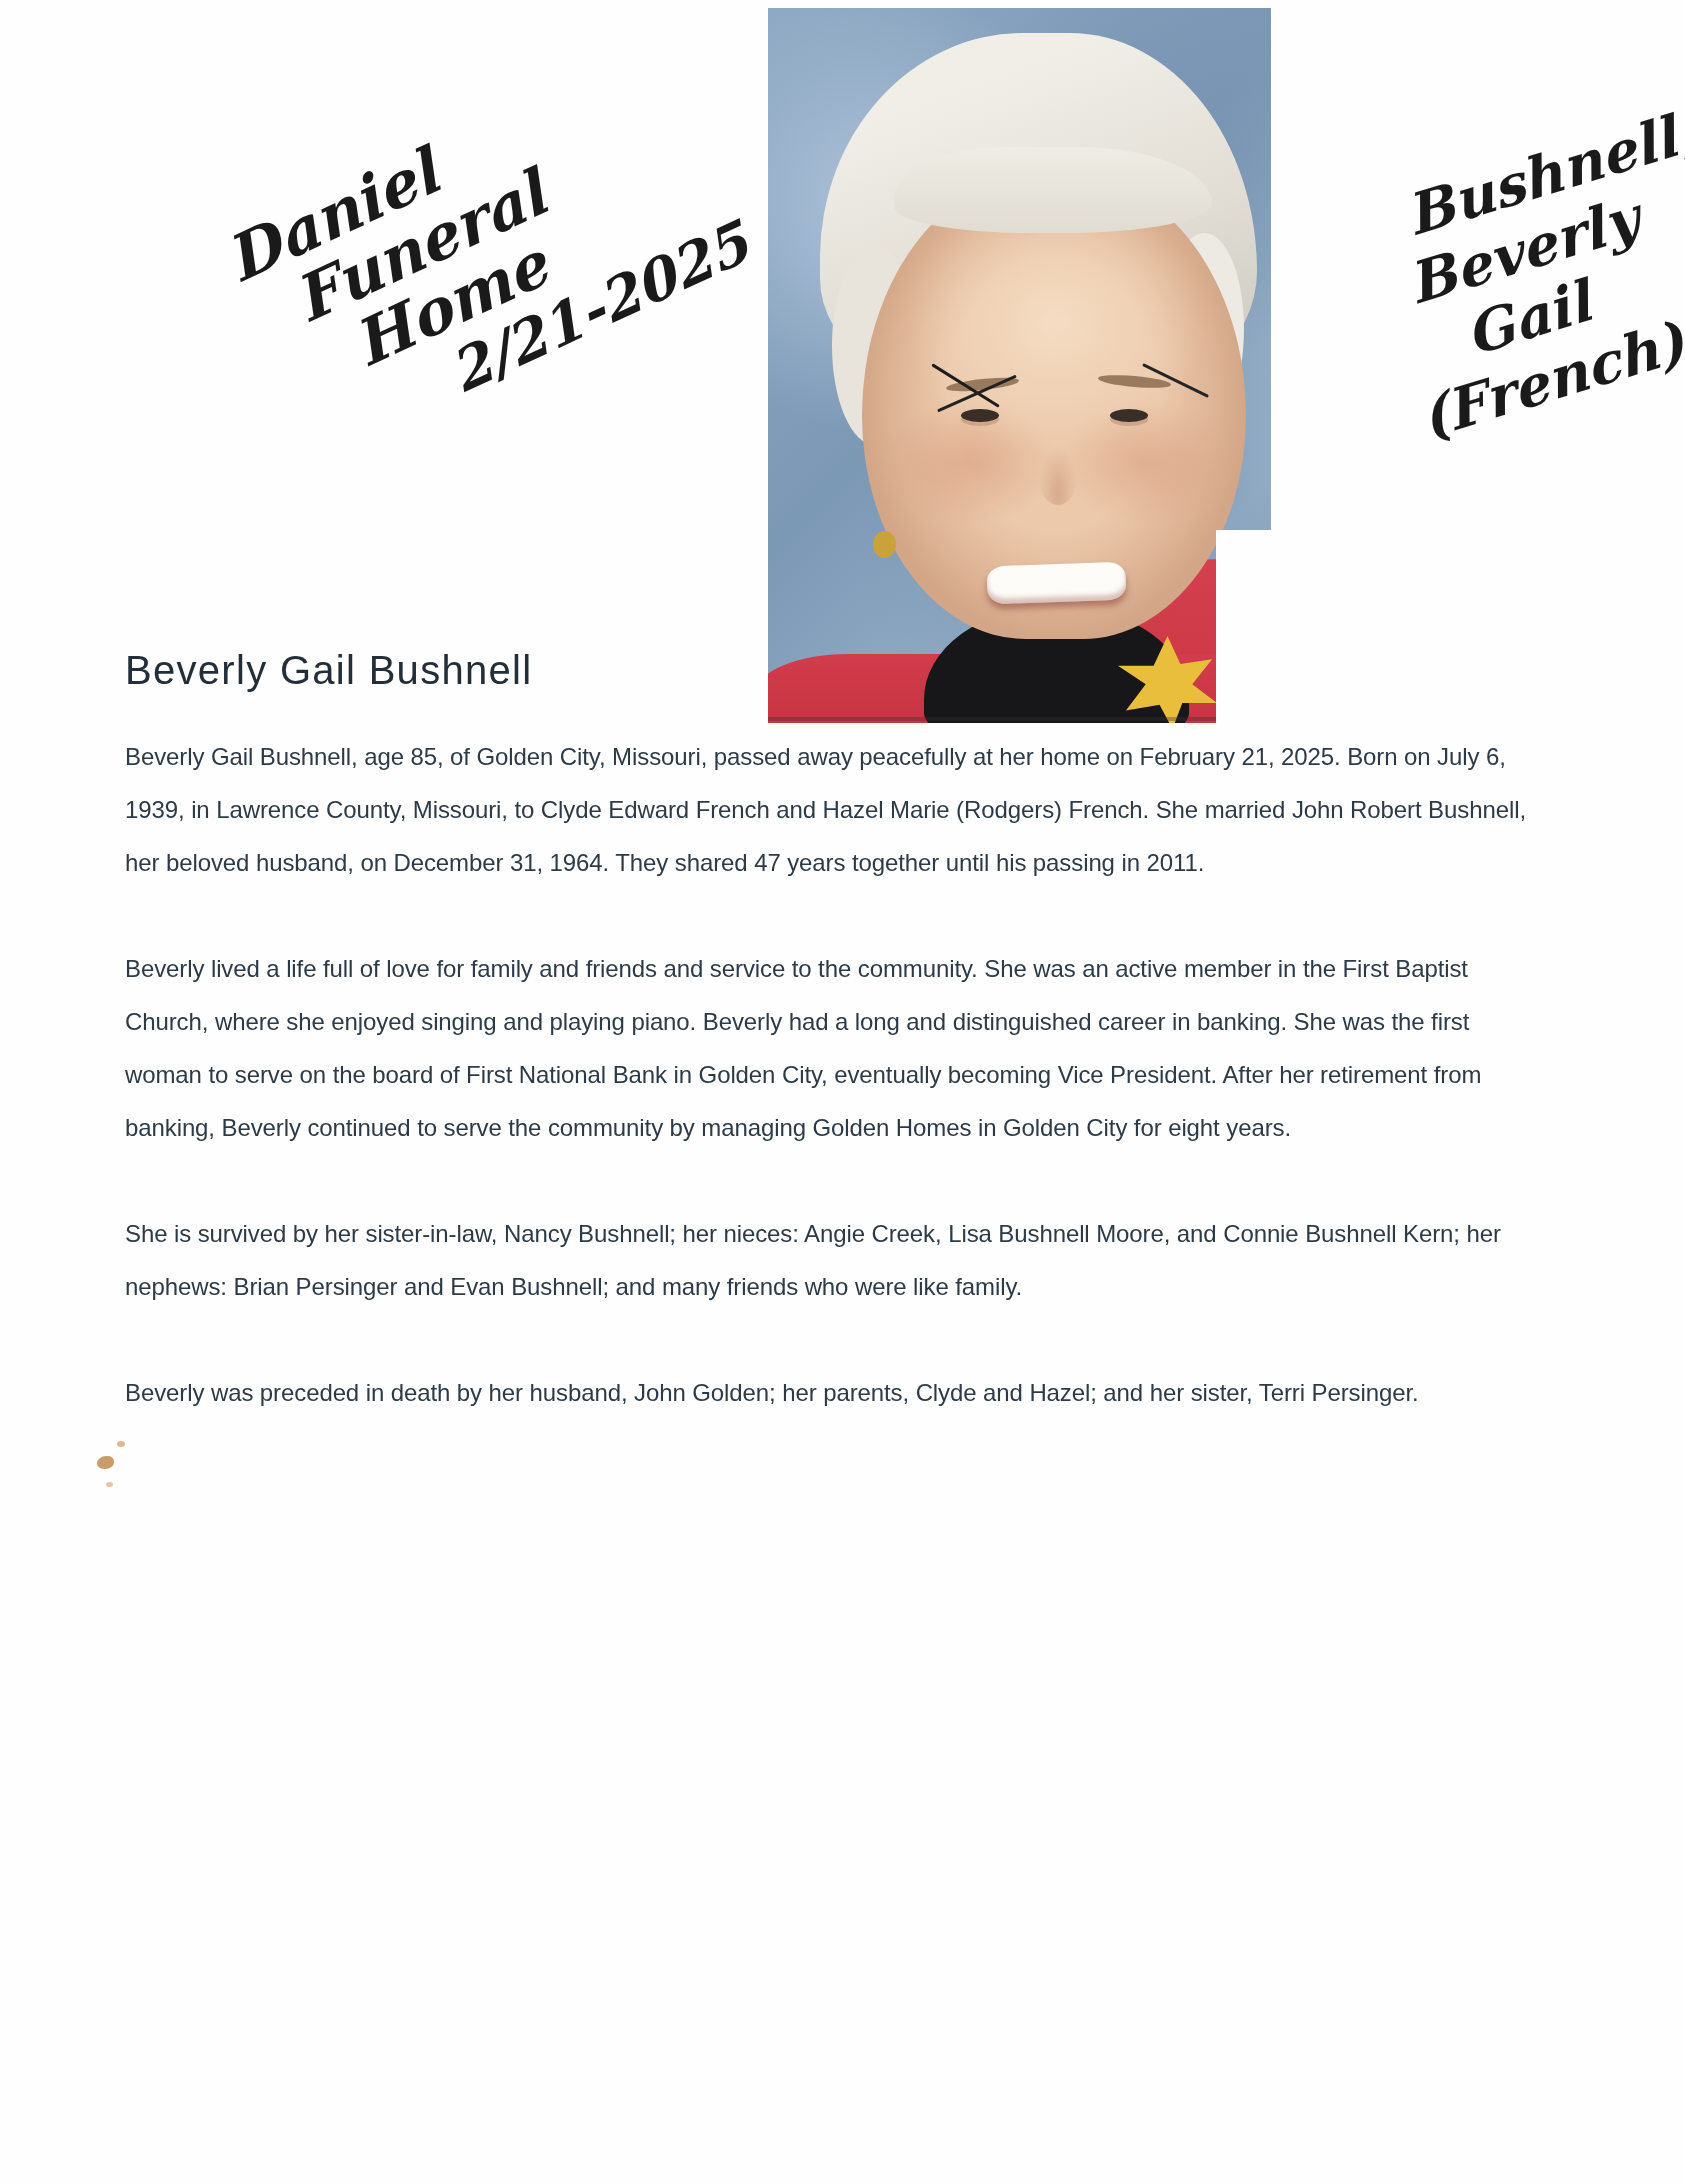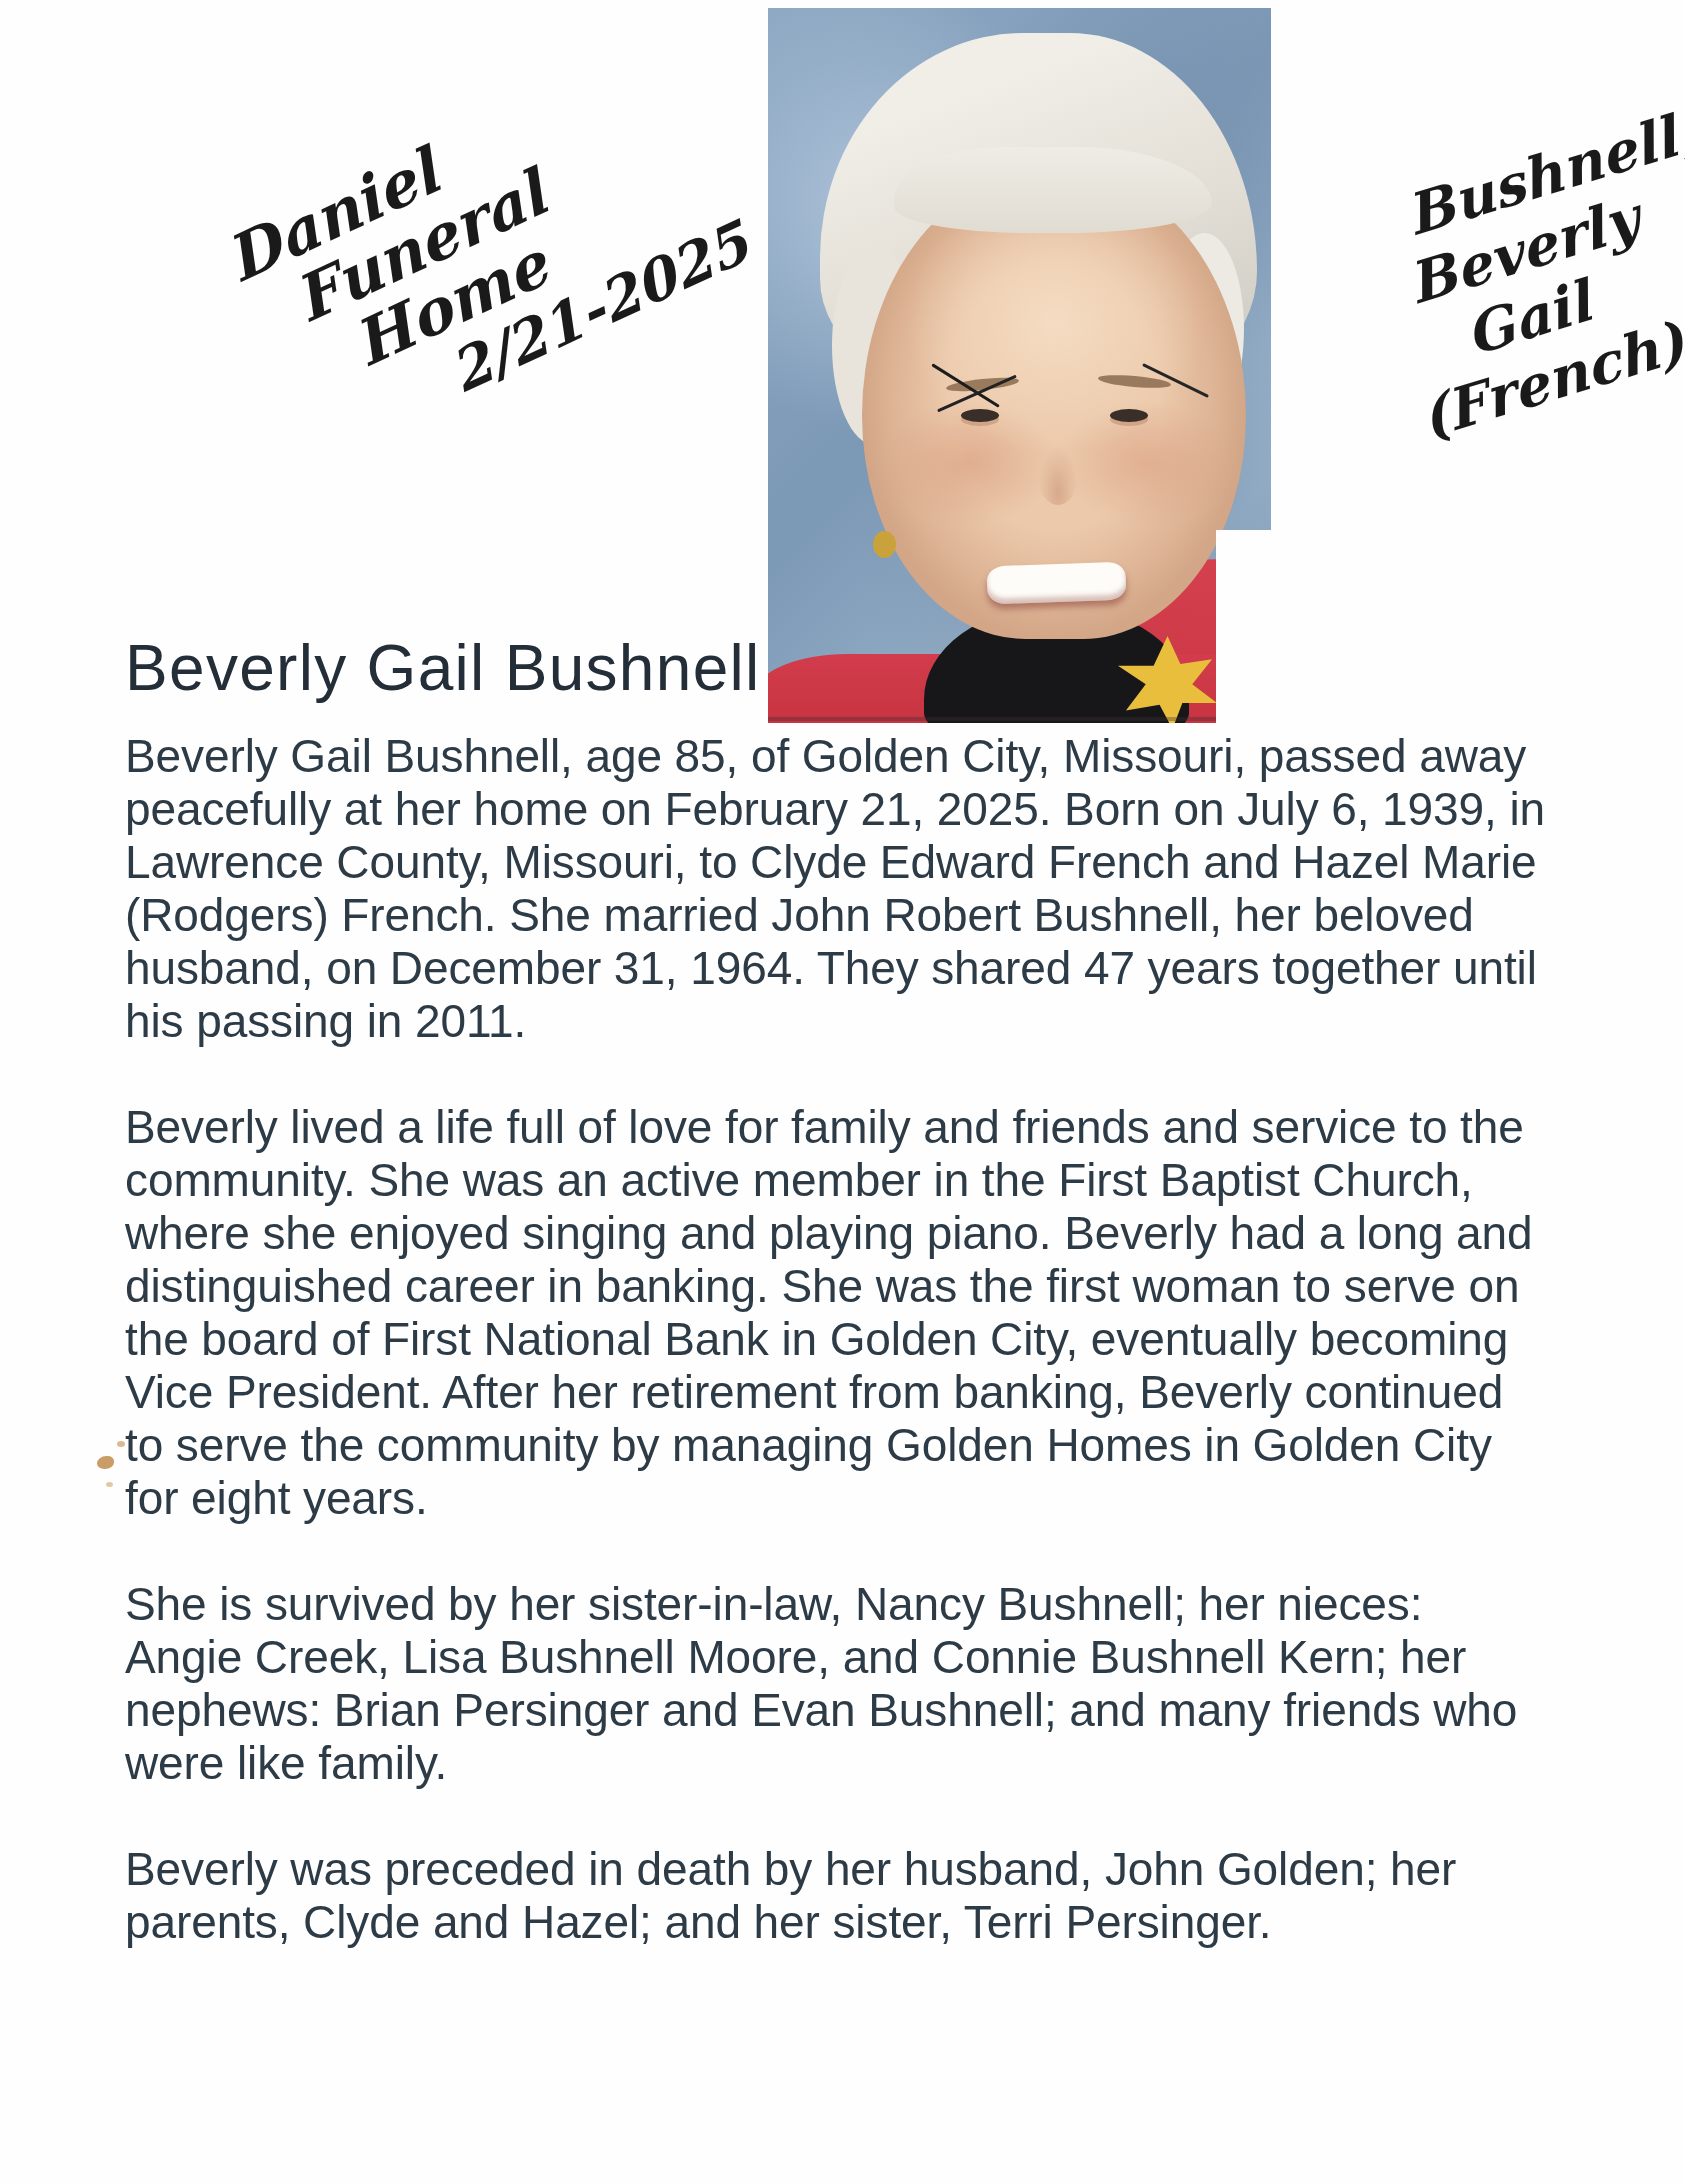--- a/index.html
+++ b/index.html
@@ -77,25 +77,25 @@
   .photo .earring-left{position:absolute;left:105px;top:523px;width:22.5px;height:26.5px;background:#caa23c;
          border-radius:50%;}
   .photo .earring-right{position:absolute;left:464px;top:530px;width:21px;height:25px;background:#caa23c;
          border-radius:50%;}
   .photo .star{position:absolute;left:350px;top:628px;width:99px;height:93px;background:var(--star-gold,#e9be3c);
          clip-path:polygon(50% 0%,63% 30%,95% 25%,75% 52%,100% 72%,65% 72%,55% 100%,42% 74%,8% 80%,28% 52%,0% 32%,36% 32%);}
   .photo .notch{position:absolute;left:448px;top:522px;width:60px;height:199px;background:#fefefe;}
   .photo .seam{position:absolute;left:0;top:709px;width:464px;height:4px;background:rgba(60,50,50,.35);}
 
   
-  .title{position:absolute;left:125px;top:636px;margin:0;
-         font-size:64px;font-weight:400;letter-spacing:1.3px;line-height:1;
+  .title{position:absolute;left:125px;top:650px;margin:0;
+         font-size:40px;font-weight:400;letter-spacing:1.3px;line-height:1;
          color:#232e38;white-space:nowrap;}
   .body-text{position:absolute;left:125px;top:730px;width:1421px;
-         font-size:46px;line-height:53px;color:var(--ink-body,#2d3b47);letter-spacing:-0.1px;}
+         font-size:24px;line-height:53px;color:var(--ink-body,#2d3b47);letter-spacing:-0.1px;}
   .body-text p{margin:0 0 53px 0;}
   .body-text p:last-child{margin-bottom:0;}
 
   
   .speck{position:absolute;left:97px;top:1456px;width:17px;height:13.2px;background:#c08b4e;
          border-radius:60% 40% 55% 45%;filter:blur(0.7px);opacity:.85;}
   .speck2{position:absolute;left:117px;top:1441px;width:8px;height:6px;background:#cf9c60;
          border-radius:50%;filter:blur(0.7px);opacity:.7;}
   .speck3{position:absolute;left:106px;top:1482px;width:6.6px;height:5.3px;background:#d3a46c;
          border-radius:50%;filter:blur(0.7px);opacity:.6;}

